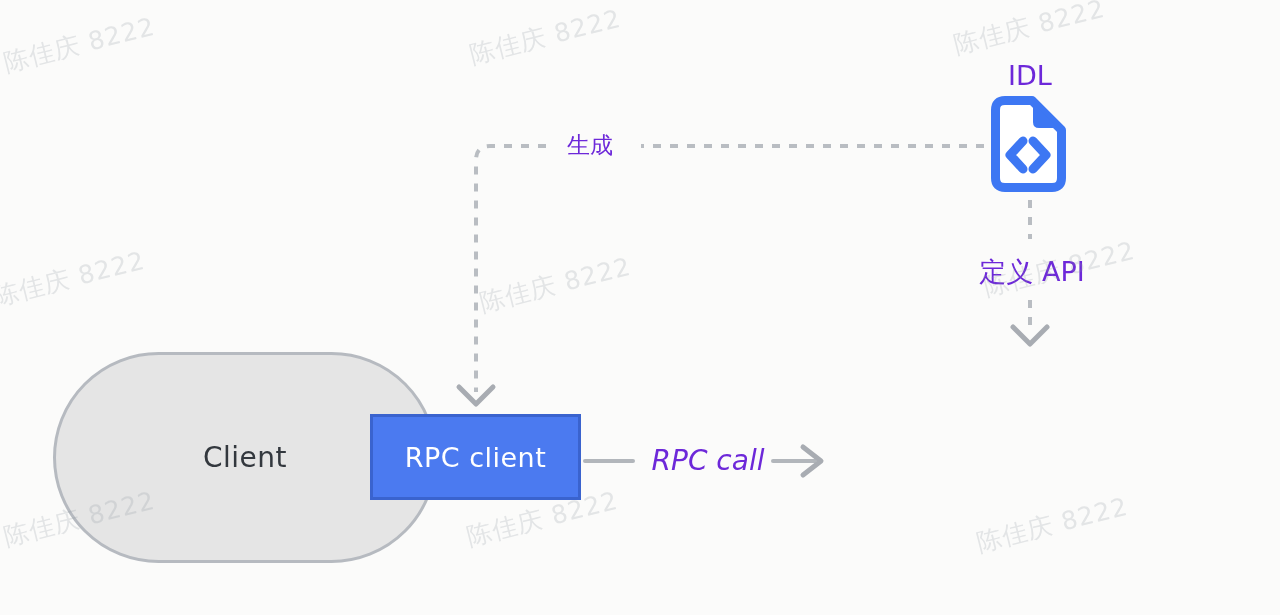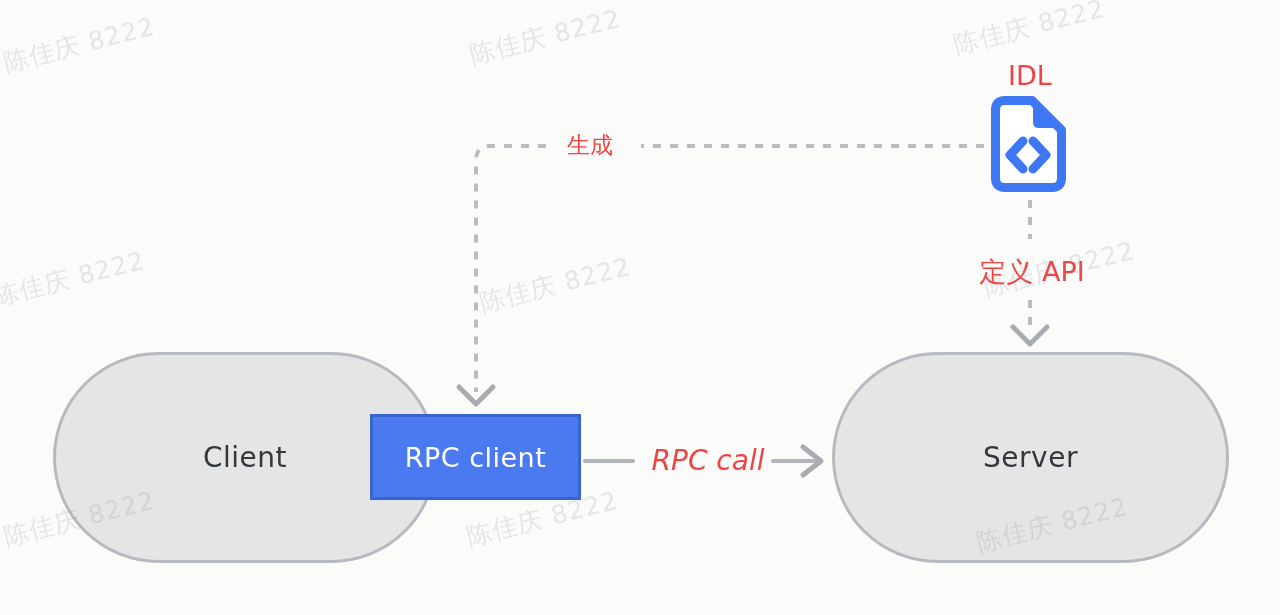--- a/index.html
+++ b/index.html
@@ -30,21 +30,21 @@
   .client{left:53px;top:352px;width:384px;height:211px;}
   .server{left:832px;top:352px;width:397px;height:211px;}
   .rpc-box{
     position:absolute;left:370px;top:414px;width:211px;height:86px;
     background:#4b7af0;border:3px solid #3a63ce;box-sizing:border-box;
     display:flex;align-items:center;justify-content:center;
   }
   .rpc-box .node-label{color:#ffffff;font-size:27px;letter-spacing:.5px;}
 
   
-  .lbl{position:absolute;color:#ef4444;text-align:center;white-space:nowrap;}
+  .lbl{position:absolute;color:#6d28d9;text-align:center;white-space:nowrap;}
   .lbl-idl{left:990px;top:60px;width:80px;font-size:27px;}
   .lbl-gen{left:548px;top:130px;width:84px;font-size:23px;}
   .lbl-def{left:950px;top:254px;width:164px;font-size:27px;}
   .lbl-call{left:640px;top:444px;width:136px;font-size:28px;font-style:italic;}
 
   
   svg.idl-icon{position:absolute;left:988px;top:94px;width:80px;height:100px;}
 
   
   .watermarks{position:absolute;inset:0;pointer-events:none;}
@@ -76,23 +76,20 @@
 
     <path class="solid" d="M 585 461 H 633"></path>
     <path class="solid" d="M 773 461 H 815"></path>
     <path class="chev" d="M 803 447 L 821 461 L 803 475"></path>
   </svg>
 
   <div class="stadium client">
     <span class="node-label">Client</span>
   </div>
 
-  <div class="stadium server">
-    <span class="node-label">Server</span>
-  </div>
 
   <div class="rpc-box">
     <span class="node-label">RPC client</span>
   </div>
 
   <div class="lbl lbl-idl">IDL</div>
   <svg class="idl-icon" viewBox="0 0 80 100">
     <path d="M 17 6.5 H 44 L 73.5 36 V 84 Q 73.5 93.5 64 93.5 H 17 Q 7.5 93.5 7.5 84 V 16 Q 7.5 6.5 17 6.5 Z" fill="#ffffff" stroke="#3d77f3" stroke-width="9" stroke-linejoin="round"></path>
     <path d="M 45 9 V 28 Q 45 34 51 34 H 70 Z" fill="#3d77f3"></path>
     <path d="M 35 47 L 22 61 L 35 75" fill="none" stroke="#3d77f3" stroke-width="9" stroke-linecap="round" stroke-linejoin="round"></path>

